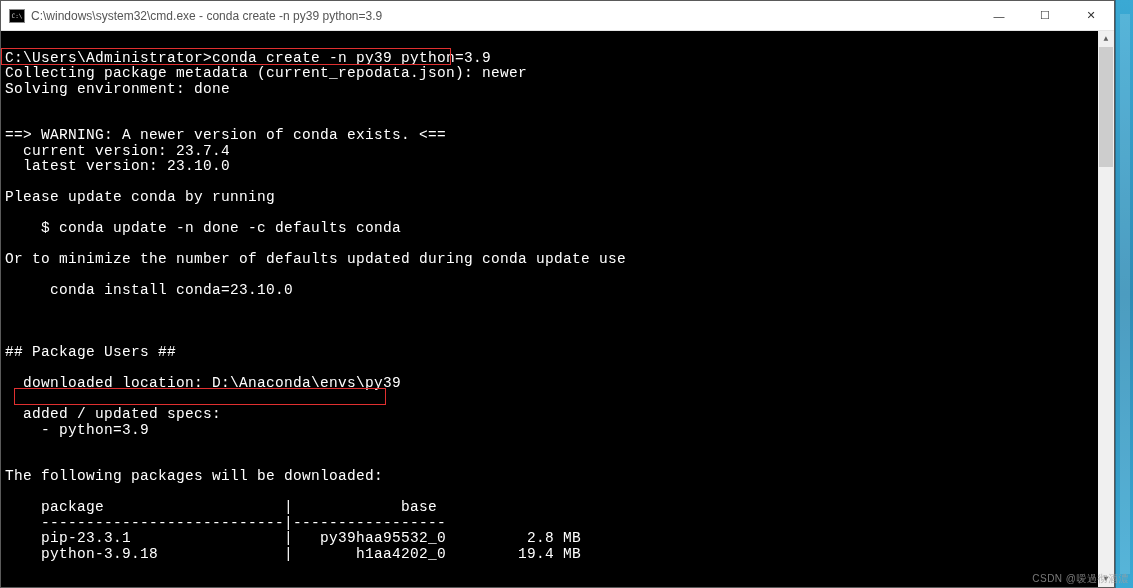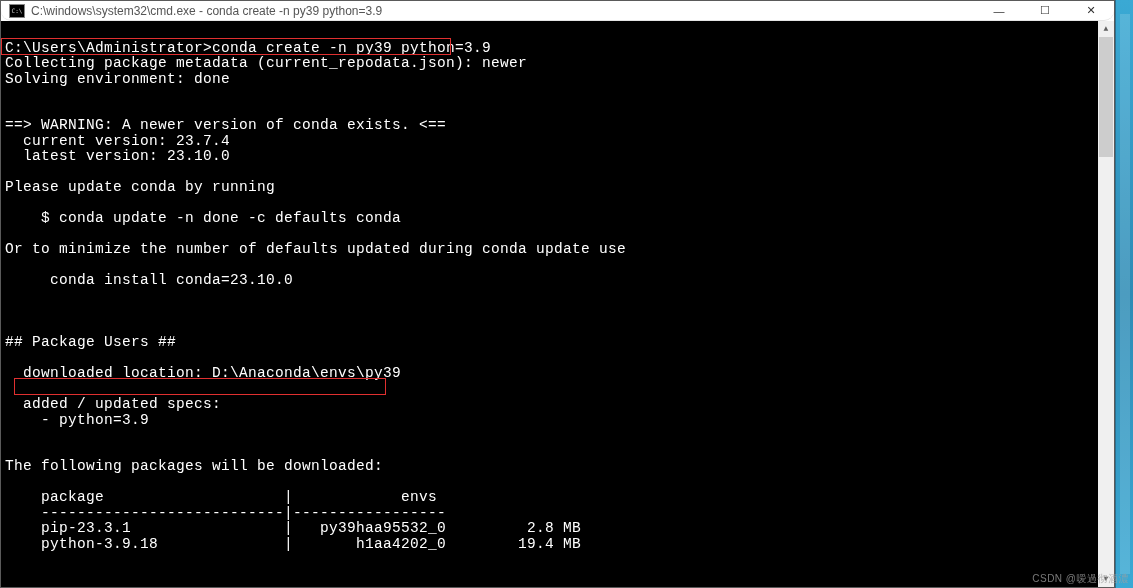--- a/index.html
+++ b/index.html
@@ -16,30 +16,29 @@
   top: 0;
   left: 0;
   width: 1115px;
   height: 588px;
   background: #fff;
   border: 1px solid #5a5a5a;
   display: flex;
   flex-direction: column;
 }
 .titlebar {
-  height: 20px;
+  height: 30px;
   background: #fff;
   display: flex;
   align-items: center;
   padding-left: 8px;
   border-bottom: 1px solid #e5e5e5;
   font-family: "Segoe UI", sans-serif;
   font-size: 12px;
   color: #555;
-  border-radius: 14px;
 }
 .titlebar-icon {
   width: 16px;
   height: 14px;
   background: #000;
   border: 1px solid #888;
   margin-right: 6px;
   position: relative;
   display: flex;
   align-items: center;
@@ -176,21 +175,21 @@
 <span>## Package Users ##</span>
 <span></span>
 <span>  downloaded location: D:\Anaconda\envs\py39</span>
 <span></span>
 <span>  added / updated specs:</span>
 <span>    - python=3.9</span>
 <span></span>
 <span></span>
 <span>The following packages will be downloaded:</span>
 <span></span>
-<span>    package                    |            envs</span>
+<span>    package                    |            base</span>
 <span>    ---------------------------|-----------------</span>
 <span>    pip-23.3.1                 |   py39haa95532_0         2.8 MB</span>
 <span>    python-3.9.18              |       h1aa4202_0        19.4 MB</span>
     <div class="hl-box1" style="left:0px; top:17px; width:450px; height:17px;"></div>
     <div class="hl-box1" style="left:13px; top:357px; width:372px; height:17px;"></div>
 
     <div class="scrollbar">
       <div class="scrollbar-arrow up">▲</div>
       <div class="scrollbar-thumb"></div>
       <div class="scrollbar-arrow down">▼</div>

